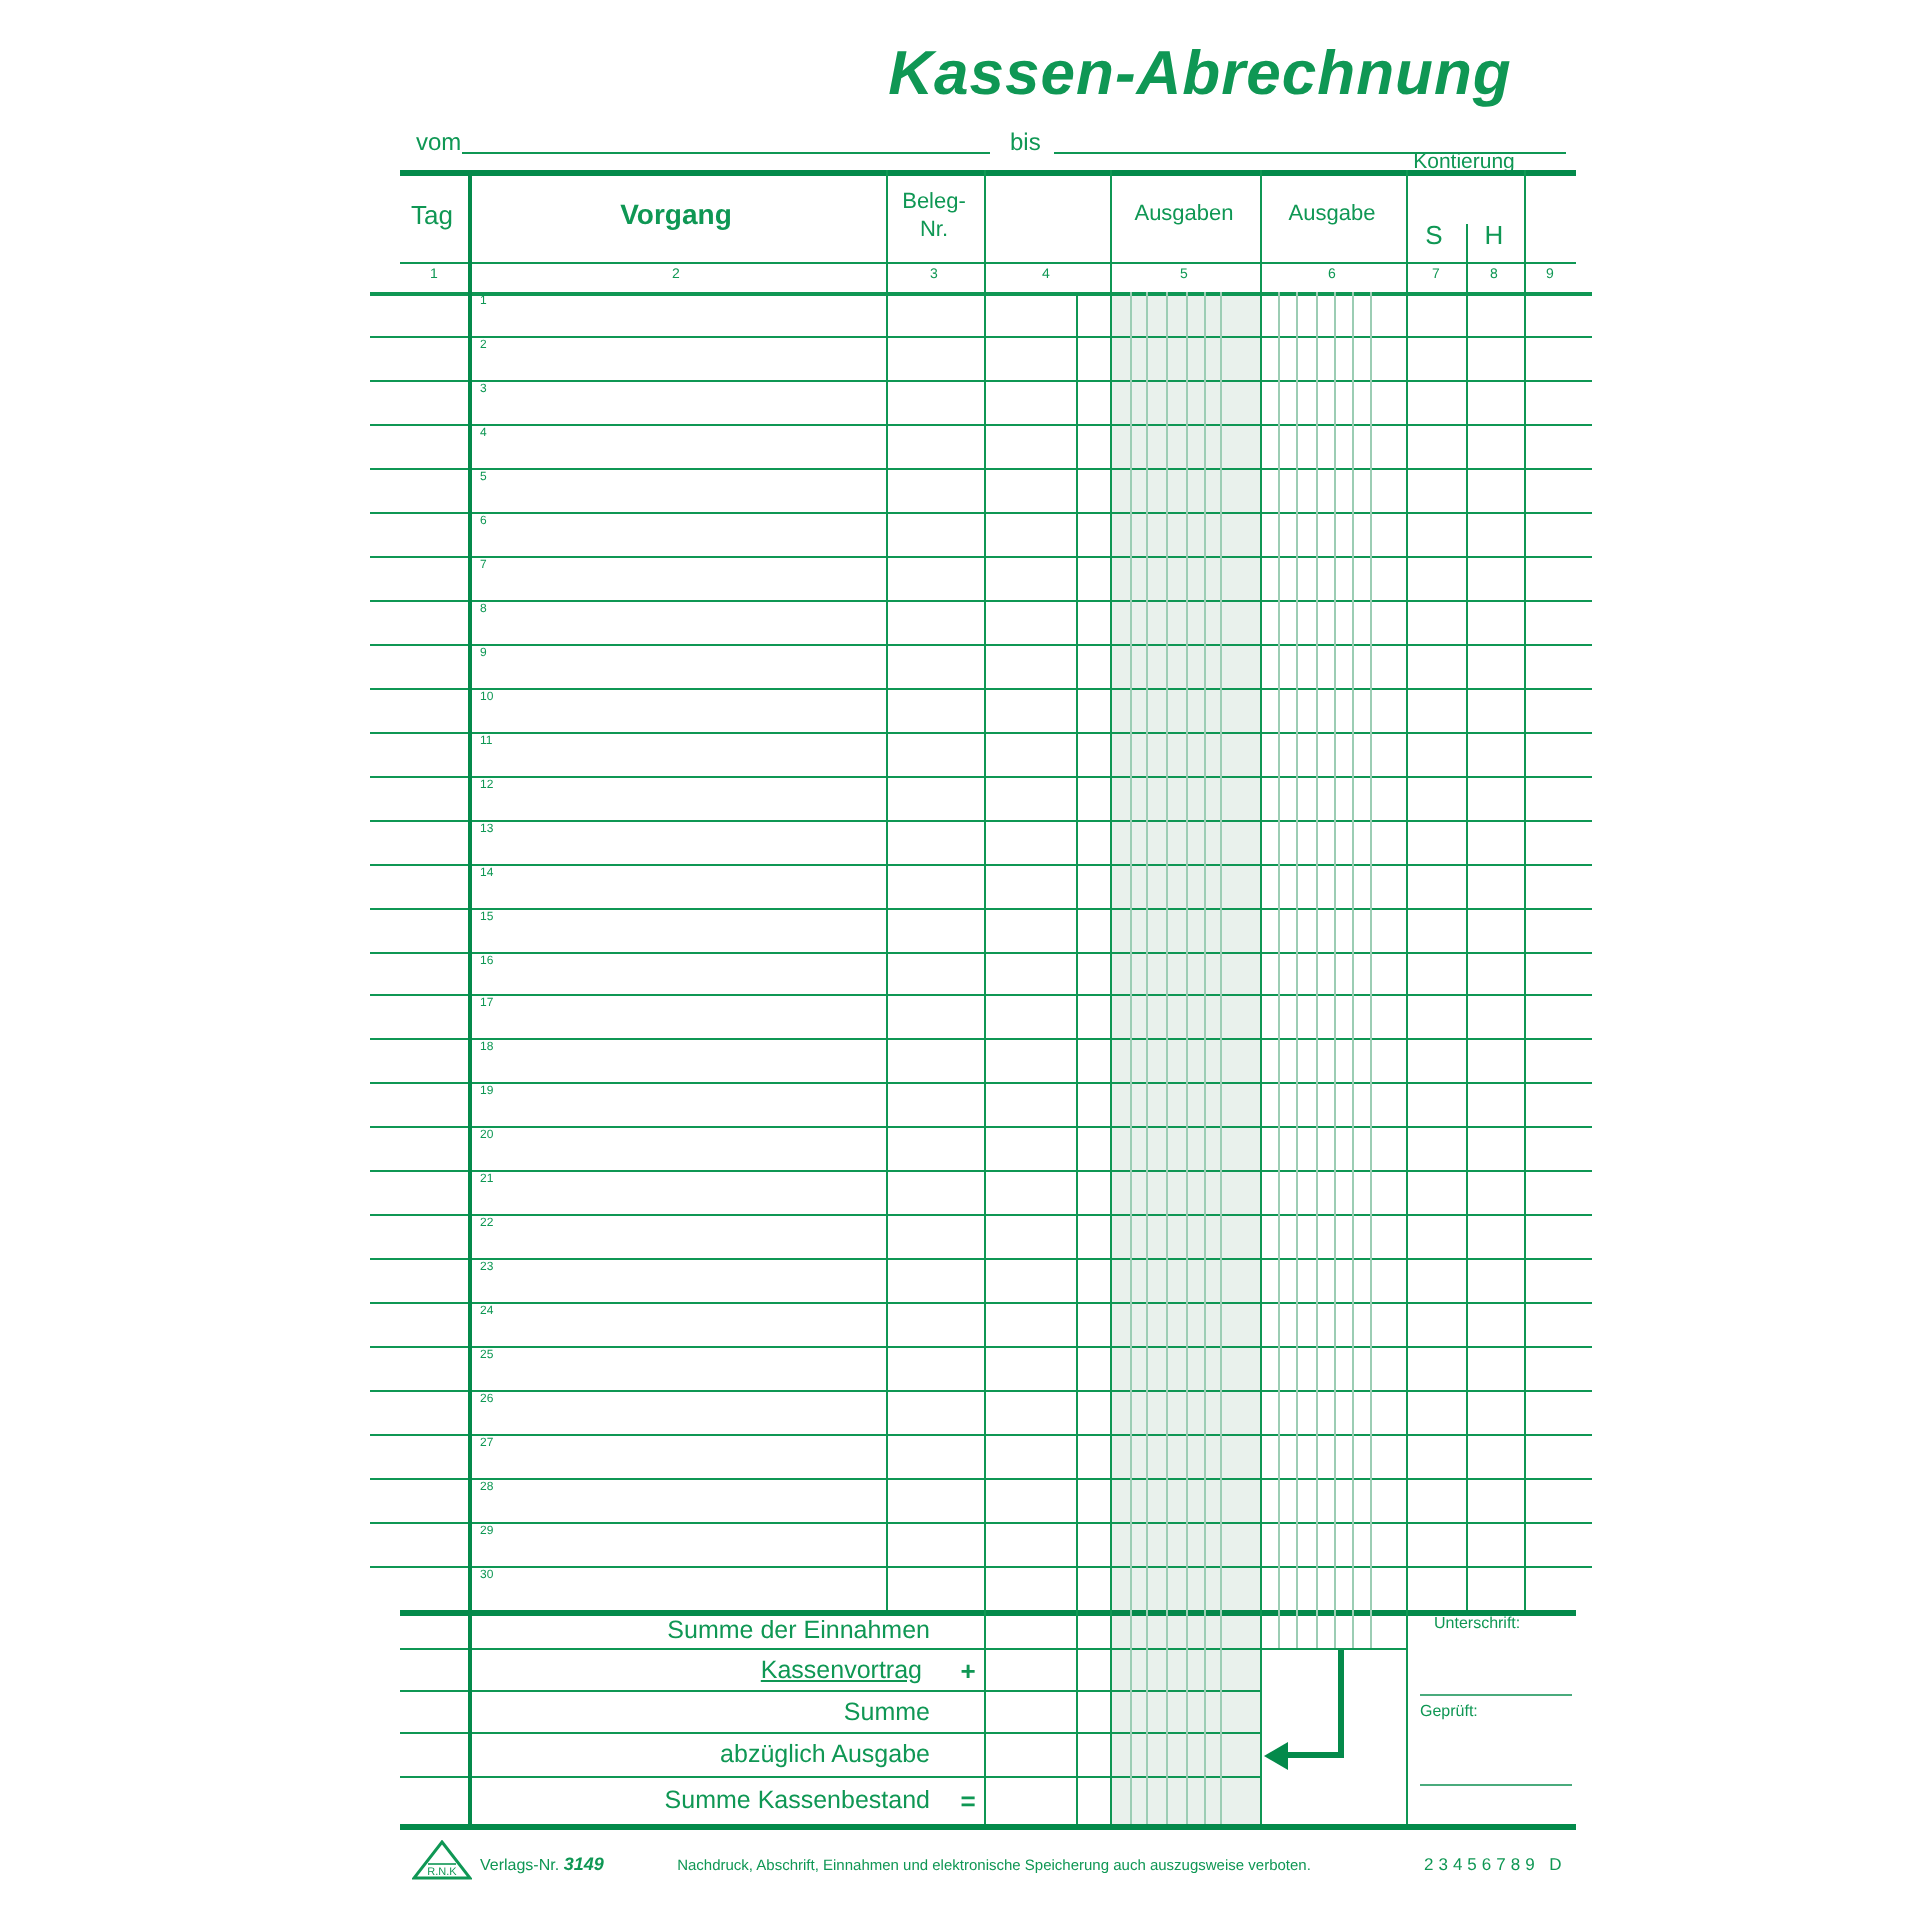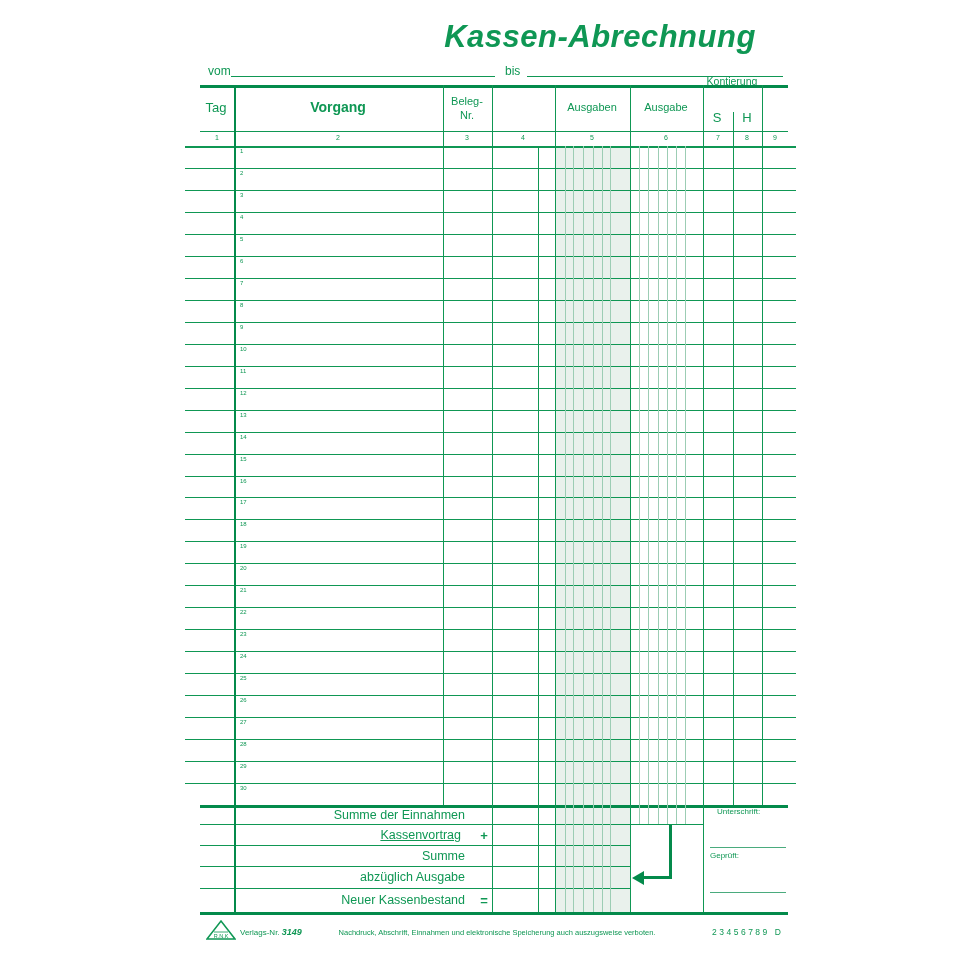--- a/index.html
+++ b/index.html
@@ -175,15 +175,15 @@
     <div class="rownum" style="left: 240px; top: 697.167px;">26</div>
     <div class="rownum" style="left: 240px; top: 719.133px;">27</div>
     <div class="rownum" style="left: 240px; top: 741.1px;">28</div>
     <div class="rownum" style="left: 240px; top: 763.067px;">29</div>
     <div class="rownum" style="left: 240px; top: 785.033px;">30</div>
     <div class="sumlbl" style="left: 234px; top: 807.5px; width: 231px;">Summe der Einnahmen</div>
     <div class="sumlbl" style="left: 222px; top: 827.5px; width: 239px; text-decoration: underline;">Kassenvortrag</div>
     <div class="sumop" style="left: 477px; top: 827.5px; width: 14px; text-align: center;">+</div>
     <div class="sumlbl" style="left: 234px; top: 848.5px; width: 231px;">Summe</div>
     <div class="sumlbl" style="left: 234px; top: 870px; width: 231px;">abzüglich Ausgabe</div>
-    <div class="sumlbl" style="left: 234px; top: 893px; width: 231px;">Neuer Kassenbestand</div>
+    <div class="sumlbl" style="left: 234px; top: 893px; width: 231px;">Summe Kassenbestand</div>
     <div class="sumop" style="left: 477px; top: 893px; width: 14px; text-align: center;">=</div>
   </div>
 
 </body></html>

